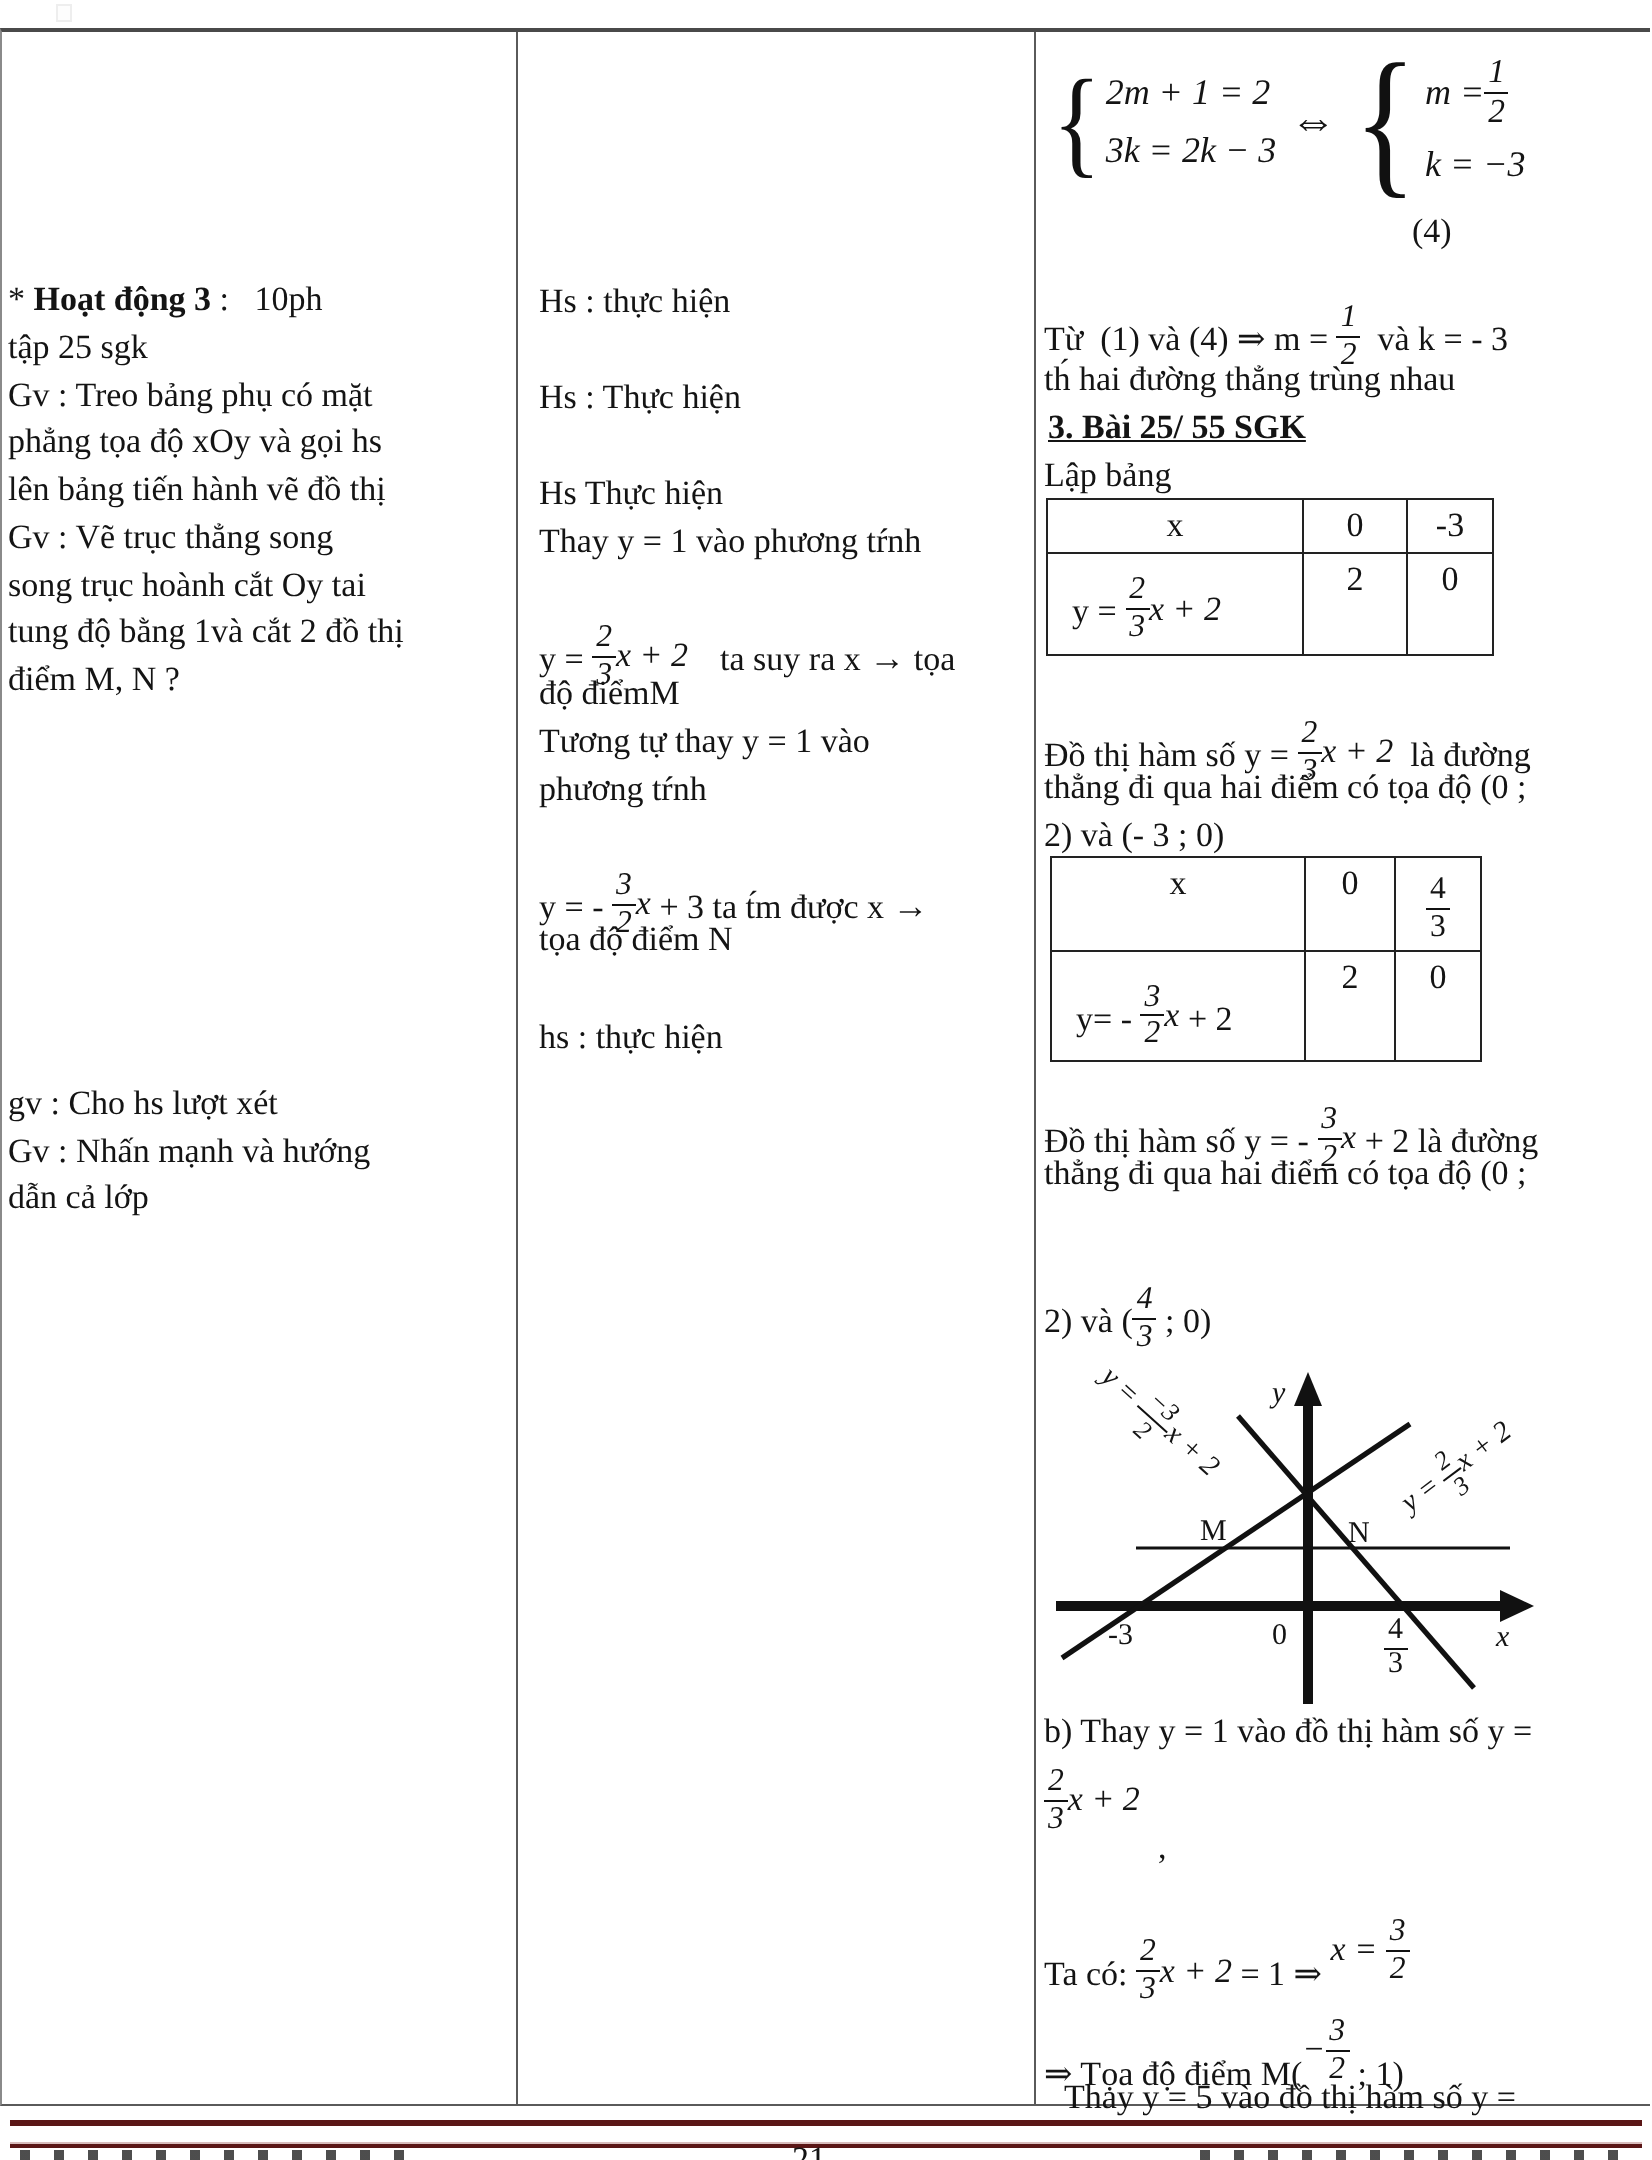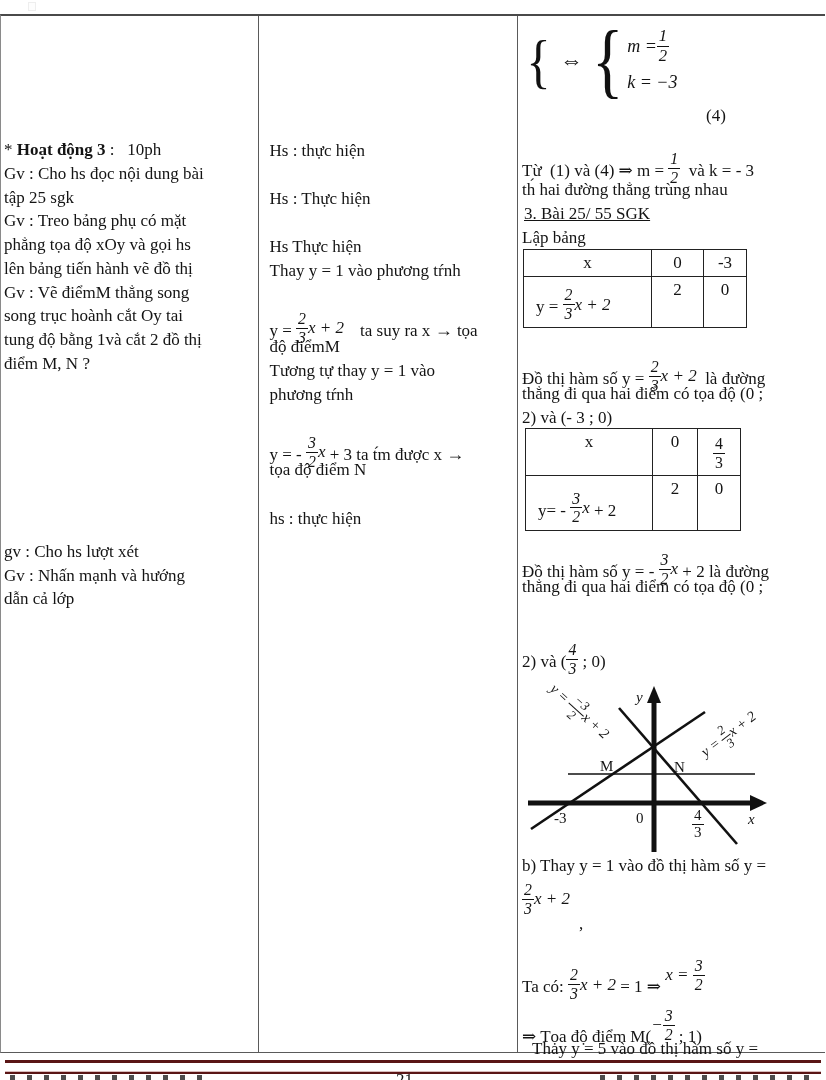--- a/index.html
+++ b/index.html
@@ -10,21 +10,21 @@
   }
   .grid{position:absolute;left:0;top:14px;width:824px;height:1036px;
     border-top:2px solid #4a4a4a;border-bottom:1.5px solid #5a5a5a;border-left:1.5px solid #8a8a8a;}
   .col{position:absolute;top:0;height:100%}
   .col1{left:0;width:257px;border-right:1.5px solid #5a5a5a}
   .col2{left:258.5px;width:257px;border-right:1.5px solid #5a5a5a}
   .col3{left:517px;width:307px}
   .t{position:absolute;white-space:pre}
   .lines div,.notes div{white-space:pre}
   b.ul{}
-  .head{font-weight:normal;text-decoration:underline}
+  .head{font-weight:bold;text-decoration:underline}
   
   .frac{display:inline-flex;flex-direction:column;align-items:center;line-height:1.12;font-size:0.93em;font-style:italic}
   .frac .num{border-bottom:1.4px solid #111;padding:0 2px}
   .frac .den{padding:0 2px}
   .axfrac{font-style:normal;line-height:1.05;font-size:16px}
   .mexpr{display:inline-flex;align-items:center;font-style:italic}
   .vup{vertical-align:12px}
   .mrow{display:inline-flex;align-items:center}
   .arr{font-weight:bold;font-size:18px}
   .gapL{margin-left:10px}
@@ -60,26 +60,25 @@
 </head>
 <body>
 
 <div class="topspeck"></div>
 
 <div class="grid">
 
   <div class="col col1">
     <div class="t" style="top:122px;left:3px"><span>* </span><b class="ul">Hoạt động 3</b><span> :   10ph</span></div>
     <div class="lines" style="position:absolute;top:146px;left:3px">
-      <div>Gv : Cho hs đọc nội dung bài</div>
       <div>tập 25 sgk</div>
       <div>Gv : Treo bảng phụ có mặt</div>
       <div>phẳng tọa độ xOy và gọi hs</div>
       <div>lên bảng tiến hành vẽ đồ thị</div>
-      <div>Gv : Vẽ điểmM thẳng song</div>
+      <div>Gv : Vẽ trục thẳng song</div>
       <div>song trục hoành cắt Oy tai</div>
       <div>tung độ bằng 1và cắt 2 đồ thị</div>
       <div>điểm M, N ?</div>
     </div>
     <div class="notes" style="position:absolute;top:524px;left:3px">
       <div>gv : Cho hs lượt xét</div>
       <div>Gv : Nhấn mạnh và hướng</div>
       <div>dẫn cả lớp</div>
     </div>
   </div>
@@ -95,20 +94,24 @@
     <div class="t" style="top:367px;left:10px">phương tŕnh</div>
     <div class="t" style="top:418px;left:10px"><span>y = - </span><span class="mexpr vup"><span class="frac"><span class="num">3</span><span class="den">2</span></span><span>x</span></span><span> + 3 ta t́m được x </span><span class="arr">→</span></div>
     <div class="t" style="top:442px;left:10px">tọa độ điểm N</div>
     <div class="t" style="top:491px;left:10px">hs : thực hiện</div>
   </div>
 
   <div class="col col3">
 
     <div class="system" style="top:8px;left:6px">
       <span class="brace b1">{</span>
+      <div class="stack">
+        <div>2m + 1 = 2</div>
+        <div>3k = 2k − 3</div>
+      </div>
       <span class="iff">⇔</span>
       <span class="brace b2">{</span>
       <div class="stack2">
         <div class="mrow">
             <span>m = </span>
             <span class="frac">
               <span class="num">1</span>
               <span class="den">2</span>
             </span>
           </div>

